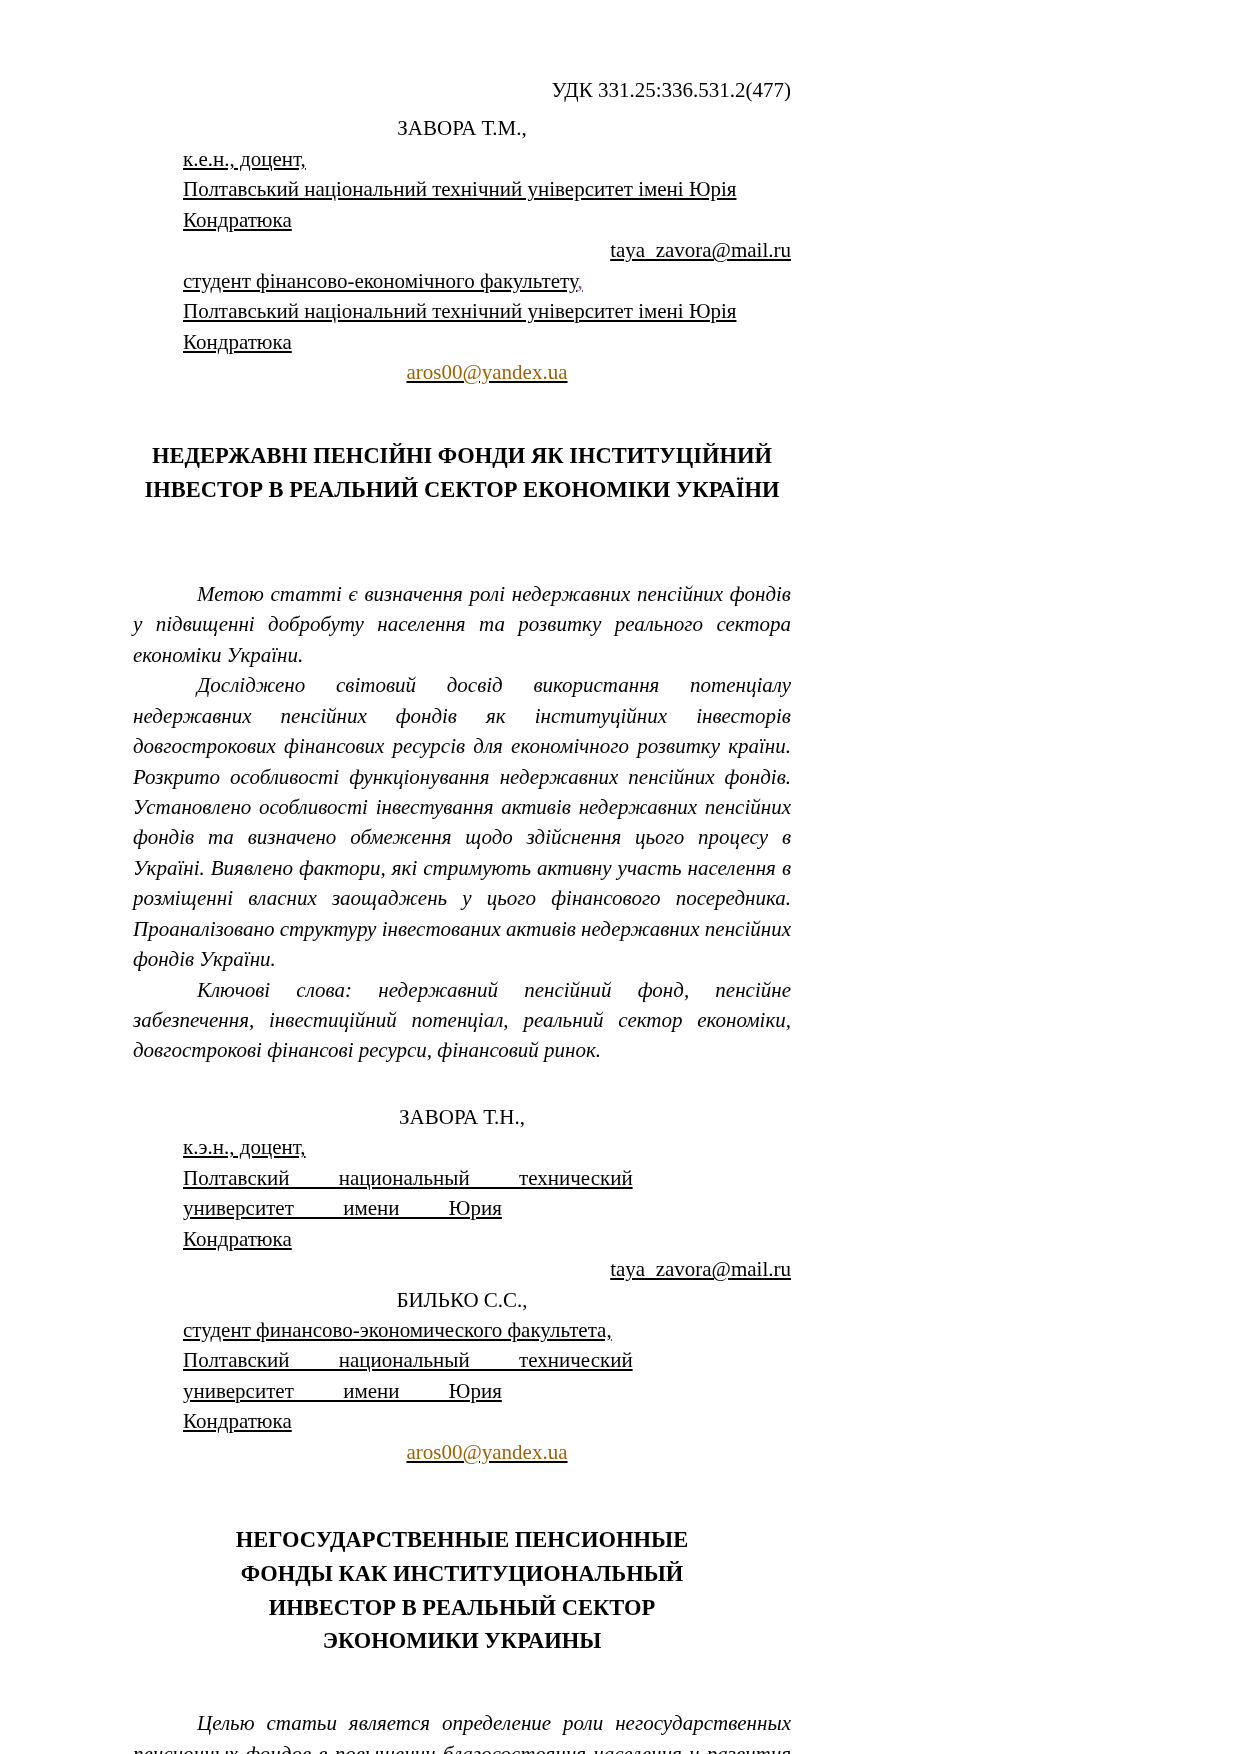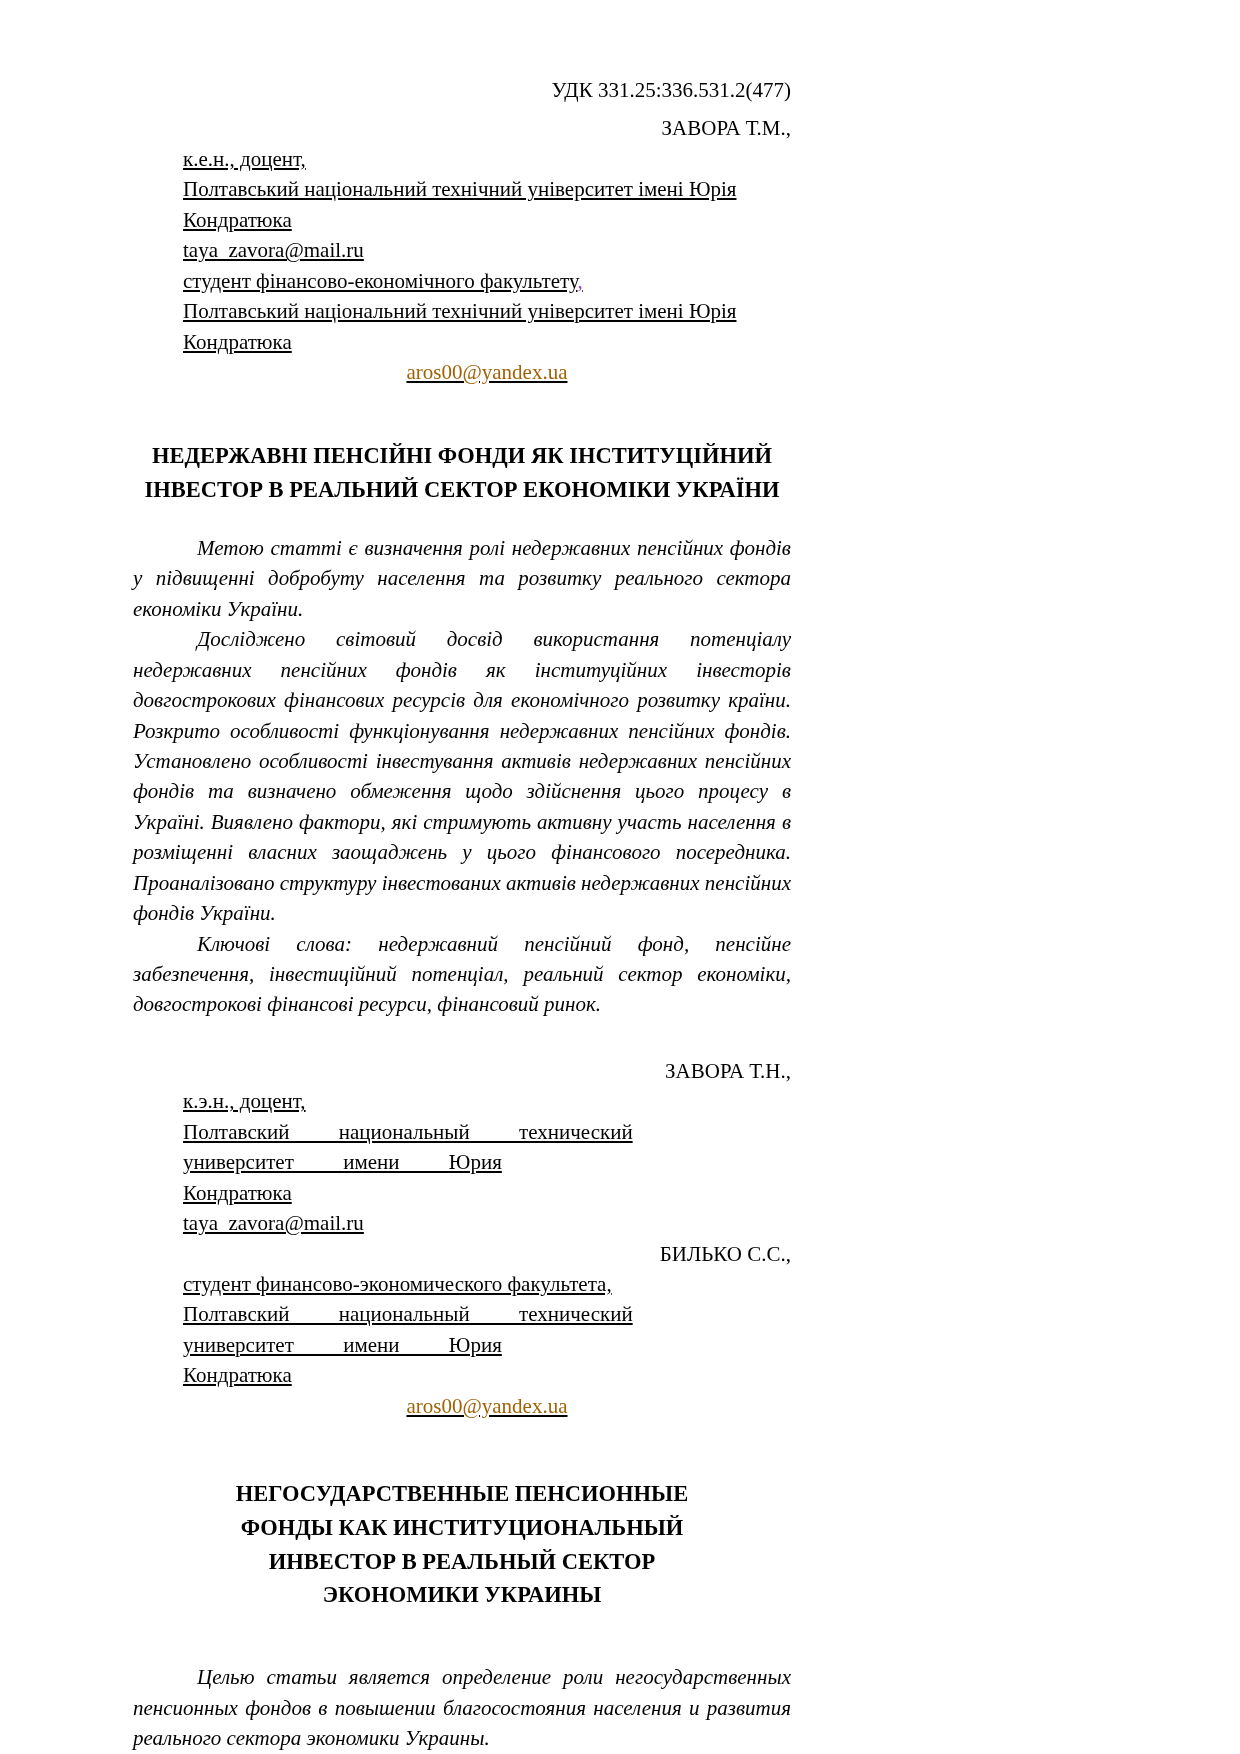--- a/index.html
+++ b/index.html
@@ -14,32 +14,32 @@
   }
   .page {
     width: 996px;
     min-height: 1754px;
     padding: 75px 205px 60px 133px;
   }
   .udc {
     text-align: right;
     margin-bottom: 8px;
   }
-  .author-name { text-align: right; }
+  .author-name { text-align: center; }
   .author-details { padding-left: 50px; text-decoration: underline; }
-  .email-plain { color: #000000; text-decoration: none; }
+  .email-plain { color: #000000; text-decoration: none; text-align: right; }
   .email-link { color: #a16207; text-decoration: none; cursor: pointer; text-align: center; }
   .purple { color: #a33bbf; }
   .article-title {
     text-align: center;
     font-weight: bold;
     font-size: 22.5px;
     line-height: 1.5;
     margin-top: 52px;
-    margin-bottom: 26px;
+    margin-bottom: 72px;
   }
   .article-title-ru {
     margin-top: 56px;
     margin-bottom: 50px;
     padding: 0 55px;
   }
   .abstract p {
     text-align: justify;
     text-indent: 64px;
     font-weight: normal;

